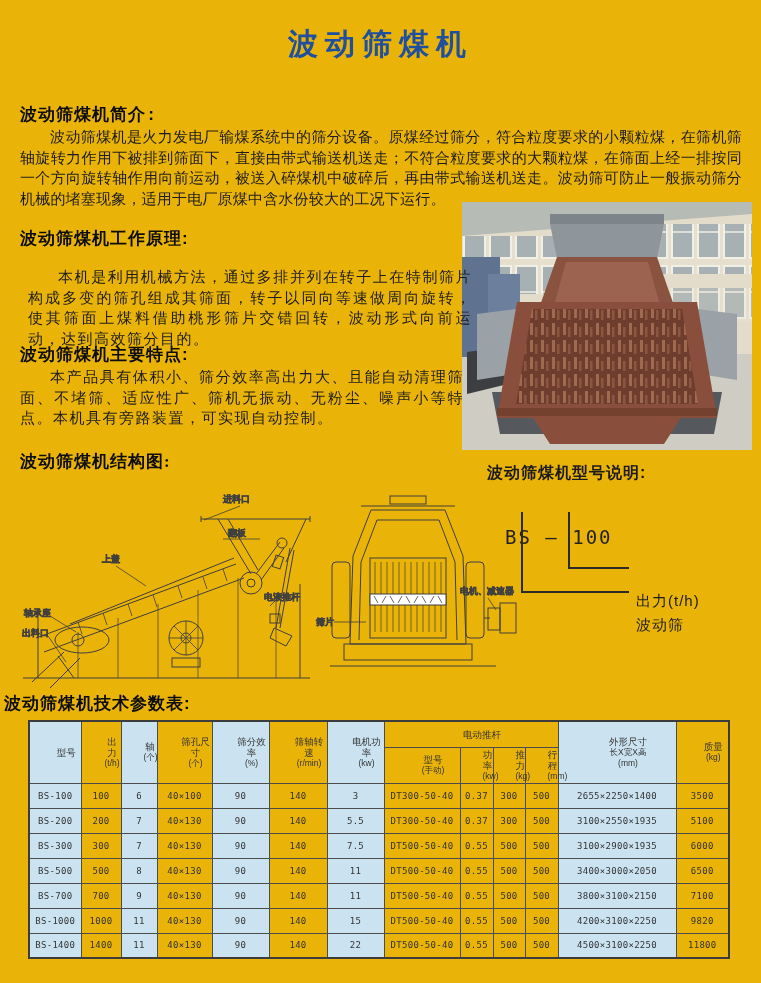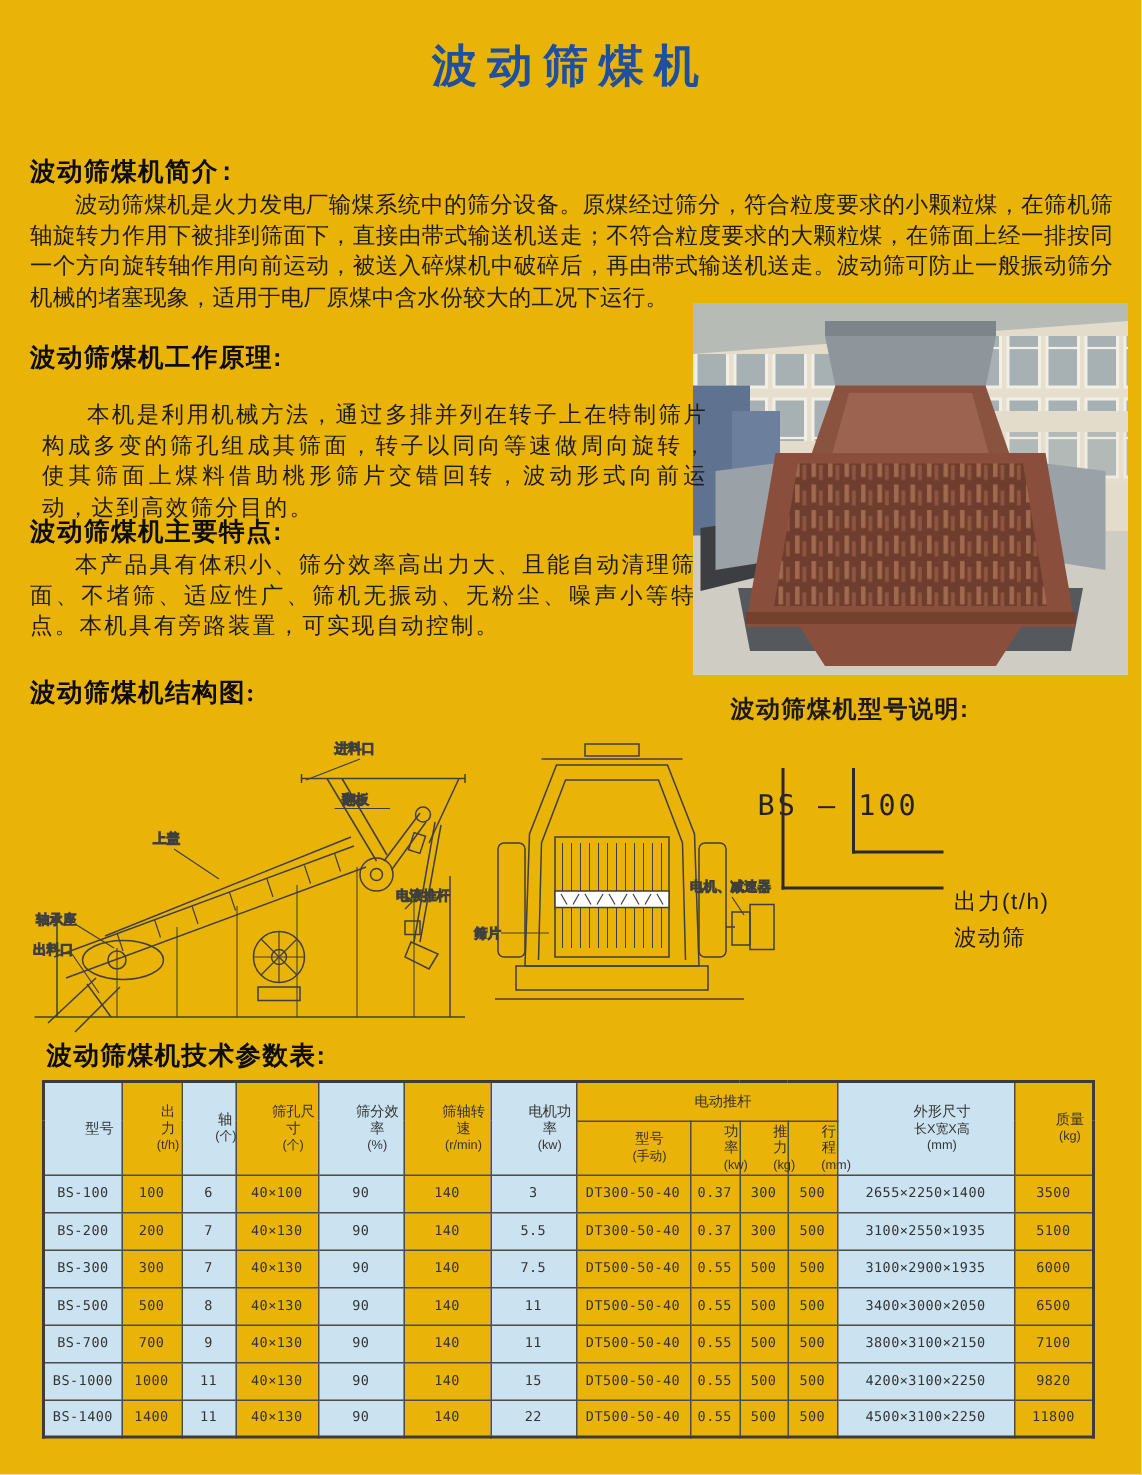--- a/index.html
+++ b/index.html
@@ -223,21 +223,21 @@
 
   <div class="model-block-heading">波动筛煤机型号说明:</div>
   <div class="model-code">BS — 100</div>
   <div class="mline" style="left:521px; top:512px; width:1.5px; height:81px;"></div>
   <div class="mline" style="left:521px; top:591px; width:108px; height:1.5px;"></div>
   <div class="mline" style="left:568px; top:512px; width:1.5px; height:57px;"></div>
   <div class="mline" style="left:568px; top:567px; width:61px; height:1.5px;"></div>
   <div class="mlabel" style="left:636px; top:559px;">出力(t/h)</div>
   <div class="mlabel" style="left:636px; top:583px;">波动筛</div>
 
-  <div class="h2" style="left:31px; top:692px;">波动筛煤机技术参数表:</div>
+  <div class="h2" style="left:4px; top:692px;">波动筛煤机技术参数表:</div>
 
   <table class="params">
     <colgroup>
       <col style="width:52px">
         <col style="width:40px">
         <col style="width:36px">
         <col style="width:55px">
       <col style="width:57px">
         <col style="width:58px">
         <col style="width:57px">

